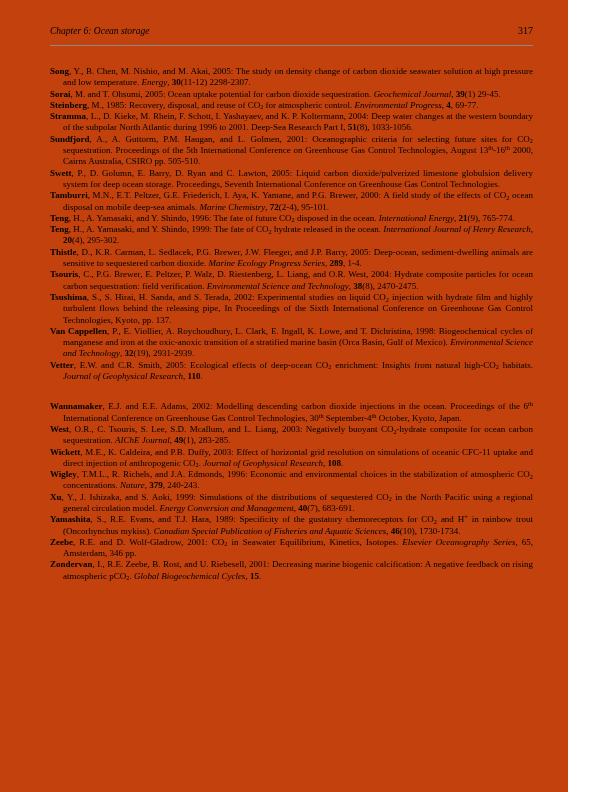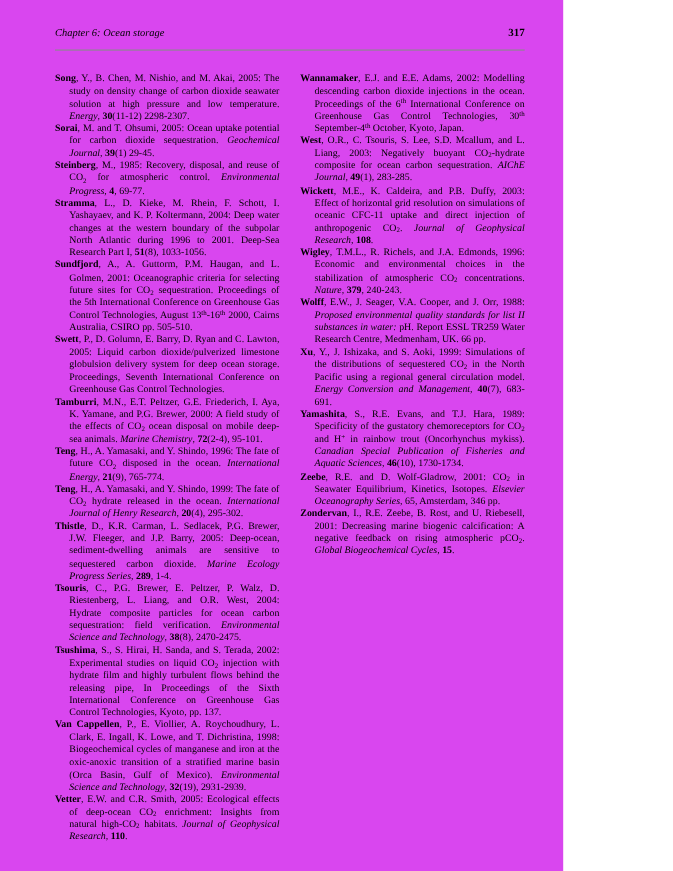--- a/index.html
+++ b/index.html
@@ -1,23 +1,23 @@
 <!DOCTYPE html>
 <html><head>
 <meta charset="utf-8">
 <style>
   html, body {
     margin: 0;
     padding: 0;
     background: #ffffff;
   }
   .page {
-    width: 512px;
+    width: 568px;
     height: 792px;
-    background: #d946ef;
+    background: #c2410c;
     color: #000000;
     font-family: "Liberation Serif", serif;
     box-sizing: border-box;
     position: relative;
     overflow: hidden;
   }
   .running-header {
     display: flex;
     justify-content: space-between;
     align-items: baseline;
@@ -25,27 +25,28 @@
     padding-top: 25px;
     padding-bottom: 8px;
     border-bottom: 1px solid #8a8a8a;
     font-size: 9.5px;
     line-height: 11px;
   }
   .chapter-title {
     font-style: italic;
   }
   .page-number {
-    font-weight: bold;
+    font-weight: normal;
     font-size: 10px;
   }
   .columns {
     display: flex;
     gap: 19px;
     margin: 20px 35px 0 50px;
+    flex-direction: column;
   }
   ul.ref-col {
     list-style: none;
     margin: 0;
     padding: 0;
     flex: 1;
     min-width: 0;
   }
   li.ref {
     font-size: 9px;
@@ -95,20 +96,19 @@
         <li class="ref"><span class="seg-b">Tsouris</span><span class="seg-n">, C., P.G. Brewer, E. Peltzer, P. Walz, D. Riestenberg, L. Liang, and O.R. West, 2004: Hydrate composite particles for ocean carbon sequestration: field verification. </span><span class="seg-i">Environmental Science and Technology</span><span class="seg-n">, </span><span class="seg-b">38</span><span class="seg-n">(8), 2470-2475.</span></li>
         <li class="ref"><span class="seg-b">Tsushima</span><span class="seg-n">, S., S. Hirai, H. Sanda, and S. Terada, 2002: Experimental studies on liquid CO</span><span class="seg-sub">2</span><span class="seg-n"> injection with hydrate film and highly turbulent flows behind the releasing pipe, In Proceedings of the Sixth International Conference on Greenhouse Gas Control Technologies, Kyoto, pp. 137.</span></li>
         <li class="ref"><span class="seg-b">Van Cappellen</span><span class="seg-n">, P., E. Viollier, A. Roychoudhury, L. Clark, E. Ingall, K. Lowe, and T. Dichristina, 1998: Biogeochemical cycles of manganese and iron at the oxic-anoxic transition of a stratified marine basin (Orca Basin, Gulf of Mexico). </span><span class="seg-i">Environmental Science and Technology</span><span class="seg-n">, </span><span class="seg-b">32</span><span class="seg-n">(19), 2931-2939.</span></li>
         <li class="ref"><span class="seg-b">Vetter</span><span class="seg-n">, E.W. and C.R. Smith, 2005: Ecological effects of deep-ocean CO</span><span class="seg-sub">2</span><span class="seg-n"> enrichment: Insights from natural high-CO</span><span class="seg-sub">2</span><span class="seg-n"> habitats. </span><span class="seg-i">Journal of Geophysical Research</span><span class="seg-n">, </span><span class="seg-b">110</span><span class="seg-n">.</span></li>
       </ul>
     <ul class="ref-col">
         <li class="ref"><span class="seg-b">Wannamaker</span><span class="seg-n">, E.J. and E.E. Adams, 2002: Modelling descending carbon dioxide injections in the ocean. Proceedings of the 6</span><span class="seg-sup">th</span><span class="seg-n"> International Conference on Greenhouse Gas Control Technologies, 30</span><span class="seg-sup">th</span><span class="seg-n"> September-4</span><span class="seg-sup">th</span><span class="seg-n"> October, Kyoto, Japan.</span></li>
         <li class="ref"><span class="seg-b">West</span><span class="seg-n">, O.R., C. Tsouris, S. Lee, S.D. Mcallum, and L. Liang, 2003: Negatively buoyant CO</span><span class="seg-sub">2</span><span class="seg-n">-hydrate composite for ocean carbon sequestration. </span><span class="seg-i">AIChE Journal</span><span class="seg-n">, </span><span class="seg-b">49</span><span class="seg-n">(1), 283-285.</span></li>
         <li class="ref"><span class="seg-b">Wickett</span><span class="seg-n">, M.E., K. Caldeira, and P.B. Duffy, 2003: Effect of horizontal grid resolution on simulations of oceanic CFC-11 uptake and direct injection of anthropogenic CO</span><span class="seg-sub">2</span><span class="seg-n">. </span><span class="seg-i">Journal of Geophysical Research</span><span class="seg-n">, </span><span class="seg-b">108</span><span class="seg-n">.</span></li>
         <li class="ref"><span class="seg-b">Wigley</span><span class="seg-n">, T.M.L., R. Richels, and J.A. Edmonds, 1996: Economic and environmental choices in the stabilization of atmospheric CO</span><span class="seg-sub">2</span><span class="seg-n"> concentrations. </span><span class="seg-i">Nature</span><span class="seg-n">, </span><span class="seg-b">379</span><span class="seg-n">, 240-243.</span></li>
-        <li class="ref"><span class="seg-b">Wolff</span><span class="seg-n">, E.W., J. Seager, V.A. Cooper, and J. Orr, 1988: </span><span class="seg-i">Proposed environmental quality standards for list II substances in water:</span><span class="seg-n"> pH. Report ESSL TR259 Water Research Centre, Medmenham, UK. 66 pp.</span></li>
         <li class="ref"><span class="seg-b">Xu</span><span class="seg-n">, Y., J. Ishizaka, and S. Aoki, 1999: Simulations of the distributions of sequestered CO</span><span class="seg-sub">2</span><span class="seg-n"> in the North Pacific using a regional general circulation model. </span><span class="seg-i">Energy Conversion and Management</span><span class="seg-n">, </span><span class="seg-b">40</span><span class="seg-n">(7), 683-691.</span></li>
         <li class="ref"><span class="seg-b">Yamashita</span><span class="seg-n">, S., R.E. Evans, and T.J. Hara, 1989: Specificity of the gustatory chemoreceptors for CO</span><span class="seg-sub">2</span><span class="seg-n"> and H</span><span class="seg-sup">+</span><span class="seg-n"> in rainbow trout (Oncorhynchus mykiss). </span><span class="seg-i">Canadian Special Publication of Fisheries and Aquatic Sciences</span><span class="seg-n">, </span><span class="seg-b">46</span><span class="seg-n">(10), 1730-1734.</span></li>
         <li class="ref"><span class="seg-b">Zeebe</span><span class="seg-n">, R.E. and D. Wolf-Gladrow, 2001: CO</span><span class="seg-sub">2</span><span class="seg-n"> in Seawater Equilibrium, Kinetics, Isotopes. </span><span class="seg-i">Elsevier Oceanography Series</span><span class="seg-n">, 65, Amsterdam, 346 pp.</span></li>
         <li class="ref"><span class="seg-b">Zondervan</span><span class="seg-n">, I., R.E. Zeebe, B. Rost, and U. Riebesell, 2001: Decreasing marine biogenic calcification: A negative feedback on rising atmospheric pCO</span><span class="seg-sub">2</span><span class="seg-n">. </span><span class="seg-i">Global Biogeochemical Cycles</span><span class="seg-n">, </span><span class="seg-b">15</span><span class="seg-n">.</span></li>
       </ul>
   </div>
 </div>
 
 </body></html>

